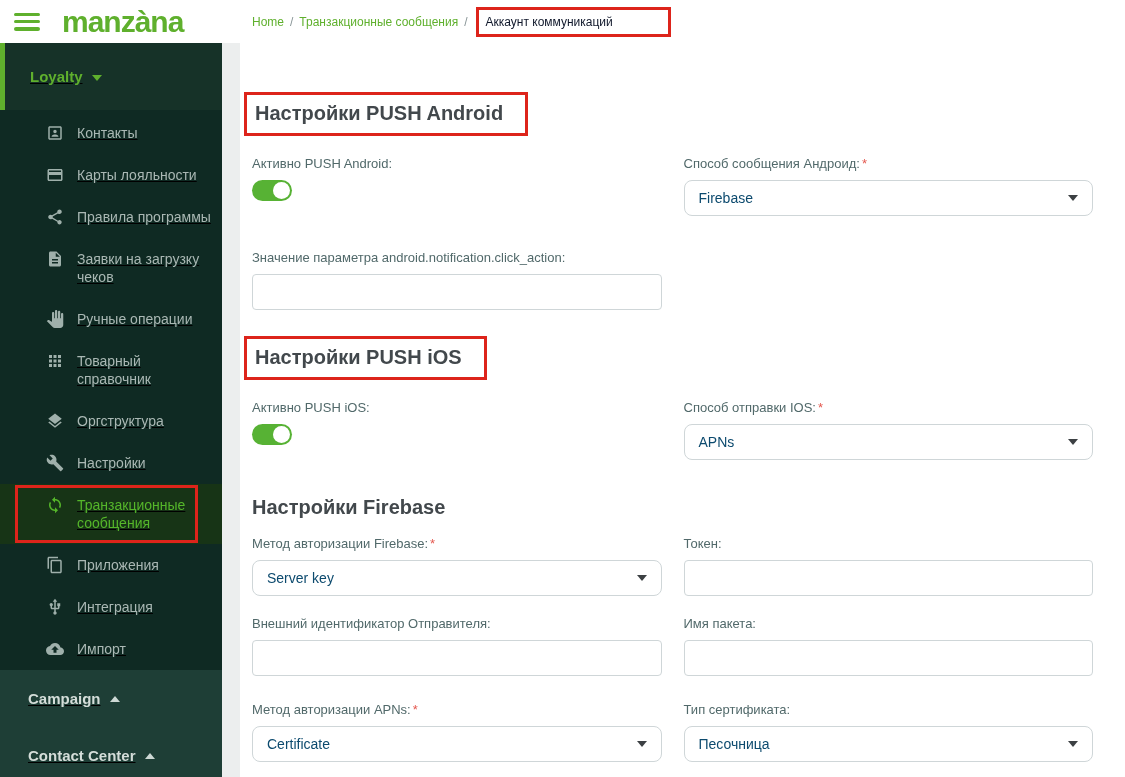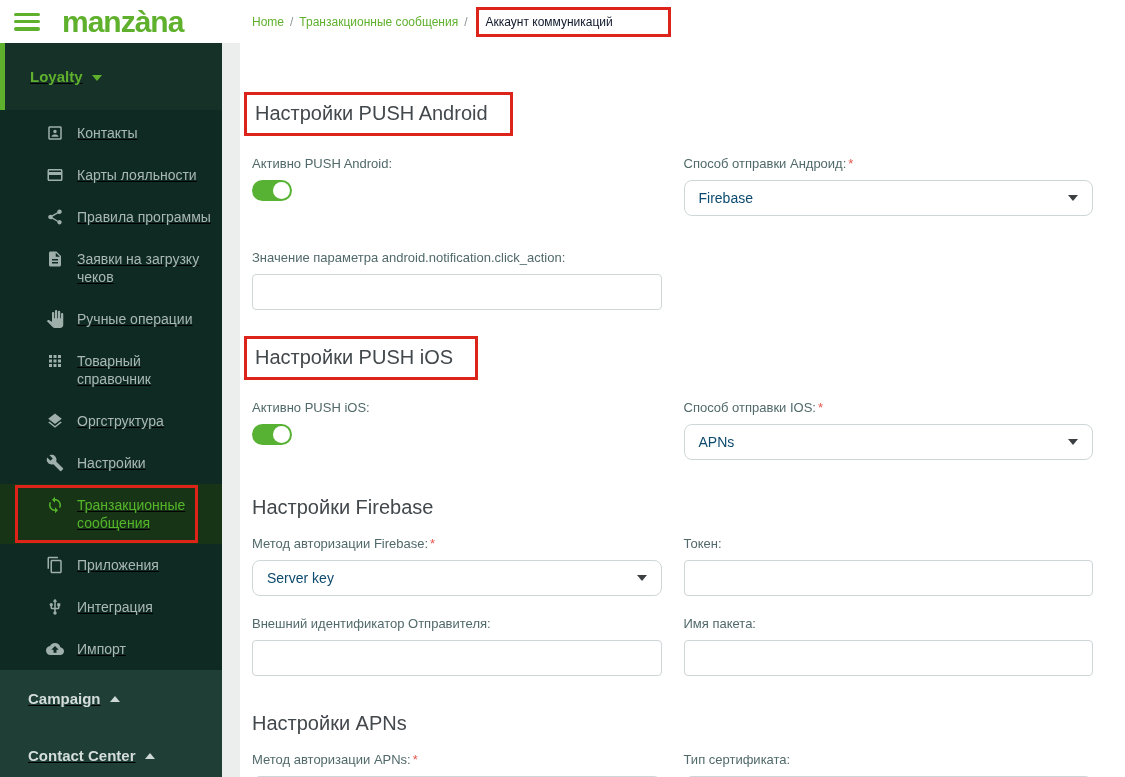--- a/index.html
+++ b/index.html
@@ -44,21 +44,21 @@
   .nav-item.active{background:var(--active-bg);color:#55b62a;}
   .nav-item.active .ico{color:#55b62a;}
   .nav-item.annotated::after{content:"";position:absolute;left:15px;right:24px;top:1px;bottom:1px;border:3px solid var(--red);pointer-events:none;}
   .side-foot{flex:0 0 auto;background:var(--sidebar-foot);}
   .foot-head{height:57px;display:flex;align-items:center;padding-left:28px;color:#d4ddd9;font-size:15px;font-weight:bold;cursor:pointer;}
   
   .gutter{position:absolute;left:222px;top:43px;bottom:0;width:18px;background:#eceeee;}
   
   .content{position:absolute;left:240px;top:43px;right:0;bottom:0;background:#fff;padding:0 32px 0 12px;overflow:hidden;}
   .red-box{display:inline-block;border:3px solid var(--red);padding:5px 22px 7px 8px;margin:6px 0 0 -8px;}
-  .section-title{font-size:20px;font-weight:400;color:var(--heading);line-height:26px;}
+  .section-title{font-size:20px;font-weight:700;color:var(--heading);line-height:26px;}
   .plain-title{margin:34px 0 16px 0;}
   .row{display:grid;grid-template-columns:1fr 1fr;column-gap:22px;margin-bottom:26px;}
   .row.tight{margin-bottom:20px;}
   .field{min-width:0;}
   .field .flabel{display:block;font-size:13px;color:var(--label);margin-bottom:9px;}
   .req{color:#e4584f;margin-left:2px;}
   .text-input{width:100%;height:36px;border:1px solid var(--border);border-radius:4px;padding:0 12px;font-size:14px;color:#444;outline:none;background:#fff;}
   .select{width:100%;height:36px;border:1px solid var(--border);border-radius:8px;padding:0 14px;font-size:14px;color:#0c4a6e;display:flex;align-items:center;justify-content:space-between;cursor:pointer;background:#fff;}
   .sel-caret{width:0;height:0;border-left:5px solid transparent;border-right:5px solid transparent;border-top:6px solid #3c4043;}
   .toggle{width:40px;height:21px;border-radius:11px;background:#57b234;position:relative;margin-top:5px;cursor:pointer;}
@@ -215,21 +215,21 @@
   </div>
 
   <div class="row mt1">
     <div class="field">
       <span class="flabel">Активно PUSH Android:</span>
       <div class="toggle">
           <div class="knob"></div>
         </div>
     </div>
     <div class="field">
-      <span class="flabel"><span>Способ отправки Андроид:</span><span class="req">*</span></span>
+      <span class="flabel"><span>Способ сообщения Андроид:</span><span class="req">*</span></span>
       <div class="select">
         <span>Firebase</span>
         <span class="sel-caret"></span>
       </div>
     </div>
   </div>
 
   <div class="row" style="margin-top:34px;">
     <div class="field">
       <span class="flabel">Значение параметра android.notification.click_action:</span>
@@ -281,21 +281,20 @@
       <span class="flabel">Внешний идентификатор Отправителя:</span>
       <input class="text-input" value="" style="">
     </div>
     <div class="field">
       <span class="flabel">Имя пакета:</span>
       <input class="text-input" value="" style="">
     </div>
   </div>
 
   
-  <div class="section-title plain-title">Настройки APNs</div>
 
   <div class="row tight">
     <div class="field">
       <span class="flabel"><span>Метод авторизации APNs:</span><span class="req">*</span></span>
       <div class="select">
         <span>Certificate</span>
         <span class="sel-caret"></span>
       </div>
     </div>
     <div class="field">

